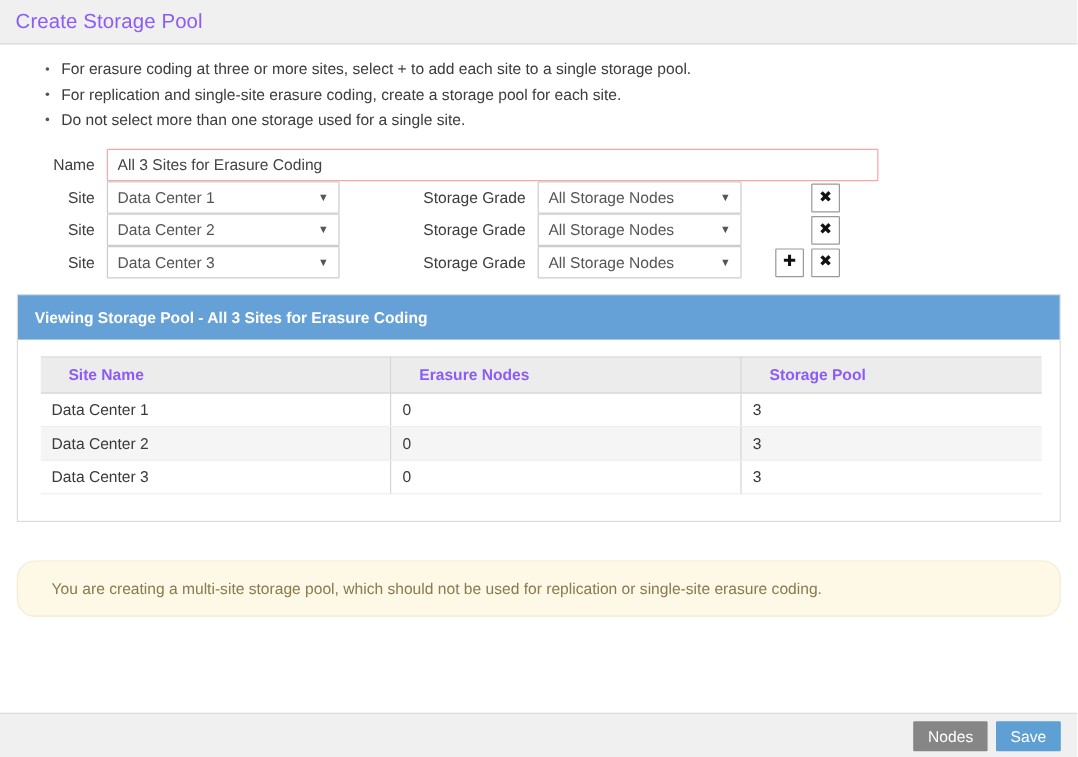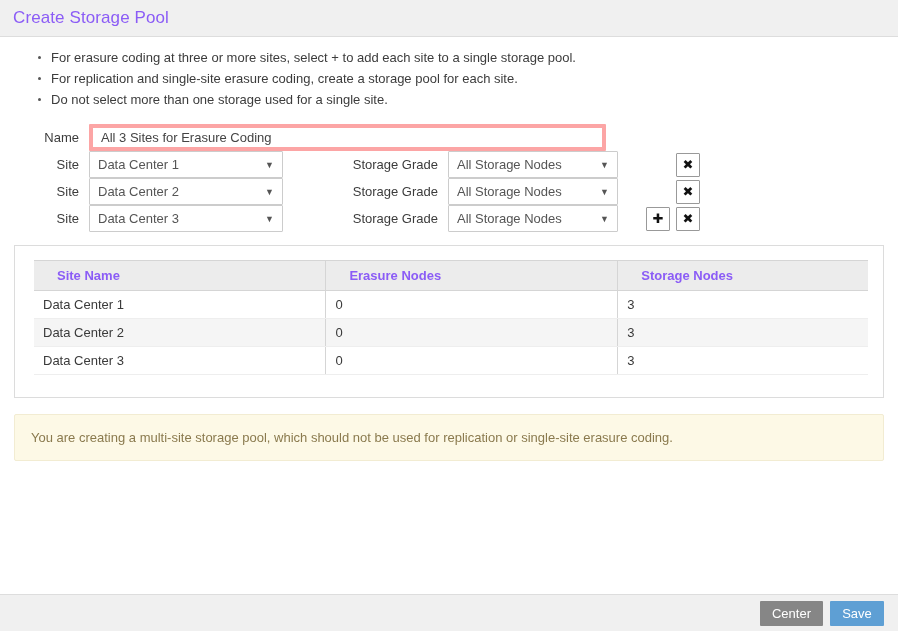--- a/index.html
+++ b/index.html
@@ -77,24 +77,24 @@
     color: #3c3c3c;
     text-align: right;
     padding-right: 10px;
     box-sizing: border-box;
   }
   .lbl-name   { width: 75px; }
   .lbl-site   { width: 75px; }
   .lbl-grade  { width: 165px; }
 
   input.txt {
-    width: 517px;
+    width: 643px;
     height: 27px;
     box-sizing: border-box;
-    border: 4px solid #fca5a5;
+    border: 1px solid #fca5a5;
     background: #fff;
     font-family: "Liberation Sans", sans-serif;
     font-size: 13px;
     color: #444;
     padding: 0 8px;
     border-radius: 1px;
     outline: none;
   }
 
   .sel {
@@ -191,25 +191,25 @@
     border-bottom: 1px solid #eeeeee;
   }
   table.grid td:last-child { border-right: none; }
   table.grid tbody tr:nth-child(even) td { background: #f5f5f5; }
   table.grid col.c1 { width: 35%; }
   table.grid col.c2 { width: 35%; }
   table.grid col.c3 { width: 30%; }
 
   
   .warn {
-    margin-top: 16px;
+    margin-top: 32px;
     background: #fdf9e6;
     border: 1px solid #f2ecd2;
-    border-radius: 2px;
-    padding: 15px 16px;
+    border-radius: 15px;
+    padding: 15px 28px;
     font-size: 13px;
     color: #8a7a4e;
     box-sizing: border-box;
   }
 
   
   .footer {
     position: absolute;
     left: 0;
     right: 0;
@@ -310,32 +310,33 @@
       <div class="spacer-left"></div>
       <div class="btn-slot">
         <span class="iconbtn">✚</span>
         <span class="iconbtn">✖</span>
       </div>
     </div>
 
   </div>
 
   <div class="panel">
+    <div class="panel-head">Viewing Storage Pool - All 3 Sites for Erasure Coding</div>
     <div class="panel-body">
       <table class="grid">
         <colgroup>
             <col class="c1">
             <col class="c2">
             <col class="c3">
           </colgroup>
         <thead>
           <tr>
             <th>Site Name</th>
             <th>Erasure Nodes</th>
-            <th>Storage Nodes</th>
+            <th>Storage Pool</th>
           </tr>
         </thead>
         <tbody>
           <tr>
             <td>Data Center 1</td>
             <td>0</td>
             <td>3</td>
           </tr>
           <tr>
             <td>Data Center 2</td>
@@ -350,15 +351,15 @@
         </tbody>
       </table>
     </div>
   </div>
 
   <div class="warn">You are creating a multi-site storage pool, which should not be used for replication or single-site erasure coding.</div>
 
 </div>
 
 <div class="footer">
-  <button class="btn btn-cancel">Center</button>
+  <button class="btn btn-cancel">Nodes</button>
   <button class="btn btn-save">Save</button>
 </div>
 
 </body></html>

